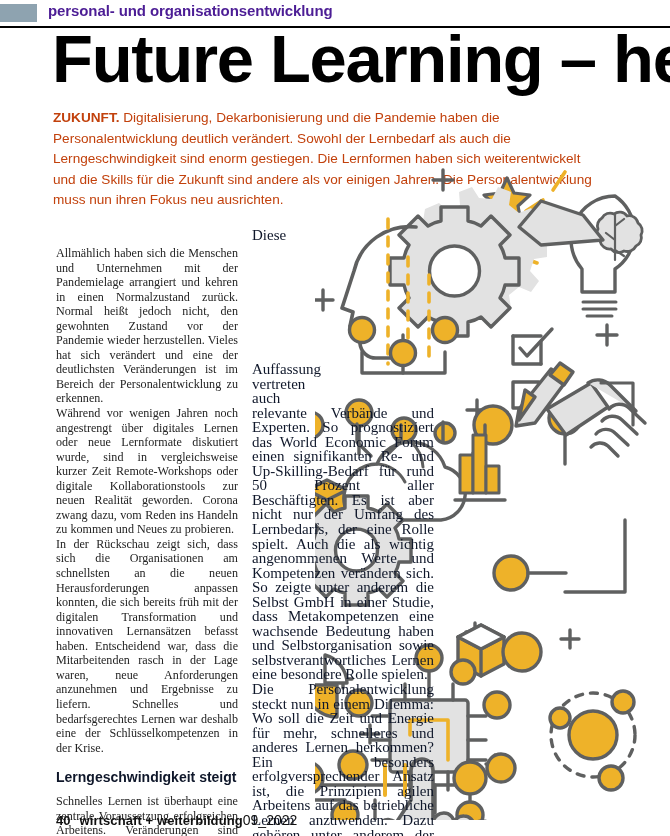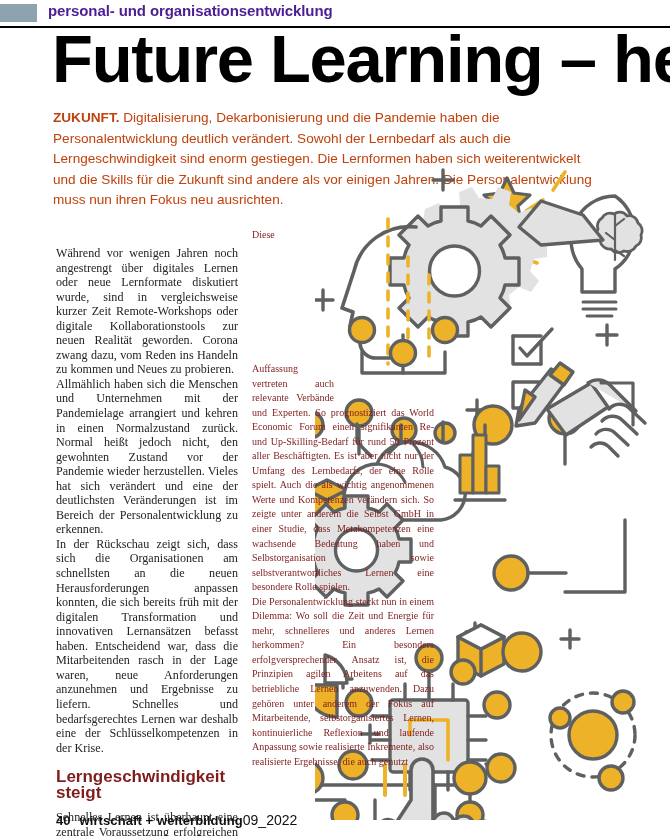--- a/index.html
+++ b/index.html
@@ -52,29 +52,29 @@
   .col1{
     position:absolute;left:56px;top:246px;width:182px;
     font-family:"Liberation Serif", serif;
     font-size:12.1px;line-height:14.55px;
     text-align:justify;color:#232323;
     -webkit-hyphens:manual;hyphens:manual;
   }
   .col1 p{margin:0;}
   .subhead{
     font-family:"Liberation Sans", sans-serif;
-    font-size:17px;font-weight:bold;line-height:16px;
-    margin:14px 0 9px 0 !important;color:#7f1d1d;
+    font-size:14px;font-weight:bold;line-height:16px;
+    margin:14px 0 9px 0 !important;color:#0f172a;
   }
 
   .col2{
     position:absolute;left:252px;top:228px;width:182px;height:590px;
     font-family:"Liberation Serif", serif;
-    font-size:10px;line-height:14.55px;
-    text-align:justify;color:#7f1d1d;
+    font-size:15px;line-height:14.55px;
+    text-align:justify;color:#0f172a;
   }
   .col2 p{margin:0;}
   
   .carve{float:right;width:0;height:0;}
   .c-a{width:26px;height:28px;}
   .c-b{width:48px;height:30px;}
   .c-c{width:66px;height:44px;}
   .c-d{width:80px;height:132px;}
   .c-e{width:72px;height:60px;}
   .c-f{width:58px;height:30px;}
@@ -318,22 +318,22 @@
         <g>
           <path d="M315 700 l30 10 l-6 40 l-20 0 z" fill="none" stroke="#eeb229" stroke-width="3.6"></path>
           <path d="M316 757 l33 0 M316 765 l33 0 M320 773 l25 0" stroke-width="3.2"></path>
         </g>
 
       </g>
     </svg>
   </div>
 
   <div class="col1">
+    <p>Allmählich haben sich die Menschen und Unternehmen mit der Pandemielage arrangiert und kehren in einen Normalzustand zurück. Normal heißt jedoch nicht, den gewohnten Zustand vor der Pandemie wieder herzustellen. Vieles hat sich verändert und eine der deutlichsten Veränderungen ist im Bereich der Personalentwicklung zu erkennen.</p>
     <p>Während vor wenigen Jahren noch angestrengt über digitales Lernen oder neue Lernformate diskutiert wurde, sind in vergleichsweise kurzer Zeit Remote-Workshops oder digitale Kollaborationstools zur neuen Realität geworden. Corona zwang dazu, vom Reden ins Handeln zu kommen und Neues zu probieren.</p>
-    <p>Allmählich haben sich die Menschen und Unternehmen mit der Pandemielage arrangiert und kehren in einen Normalzustand zurück. Normal heißt jedoch nicht, den gewohnten Zustand vor der Pandemie wieder herzustellen. Vieles hat sich verändert und eine der deutlichsten Veränderungen ist im Bereich der Personalentwicklung zu erkennen.</p>
     <p>In der Rückschau zeigt sich, dass sich die Organisationen am schnellsten an die neuen Herausforderungen anpassen konnten, die sich bereits früh mit der digitalen Transformation und innovativen Lernansätzen befasst haben. Entscheidend war, dass die Mitarbeitenden rasch in der Lage waren, neue Anforderungen anzunehmen und Ergebnisse zu liefern. Schnelles und bedarfsgerechtes Lernen war deshalb eine der Schlüsselkompetenzen in der Krise.</p>
     <p class="subhead">Lerngeschwindigkeit steigt</p>
     <p>Schnelles Lernen ist überhaupt eine zentrale Voraussetzung erfolgreichen Arbeitens. Veränderungen sind zunehmend radikaler und das Verständnis von Professionalität verschiebt sich immer stärker von Wissen und Expertise zu Entscheidungs- und Handlungsfähigkeit in komplexen und unwägbaren Kontexten. Die Skills für die Zukunft sind heute andere als diejenigen, die noch vor kurzer Zeit in der Wirtschaft propagiert wurden.</p>
   </div>
 
   <div class="col2">
     <div class="carve c-a"></div>
     <div class="carve c-b"></div>
     <div class="carve c-c"></div>
     <div class="carve c-d"></div>

